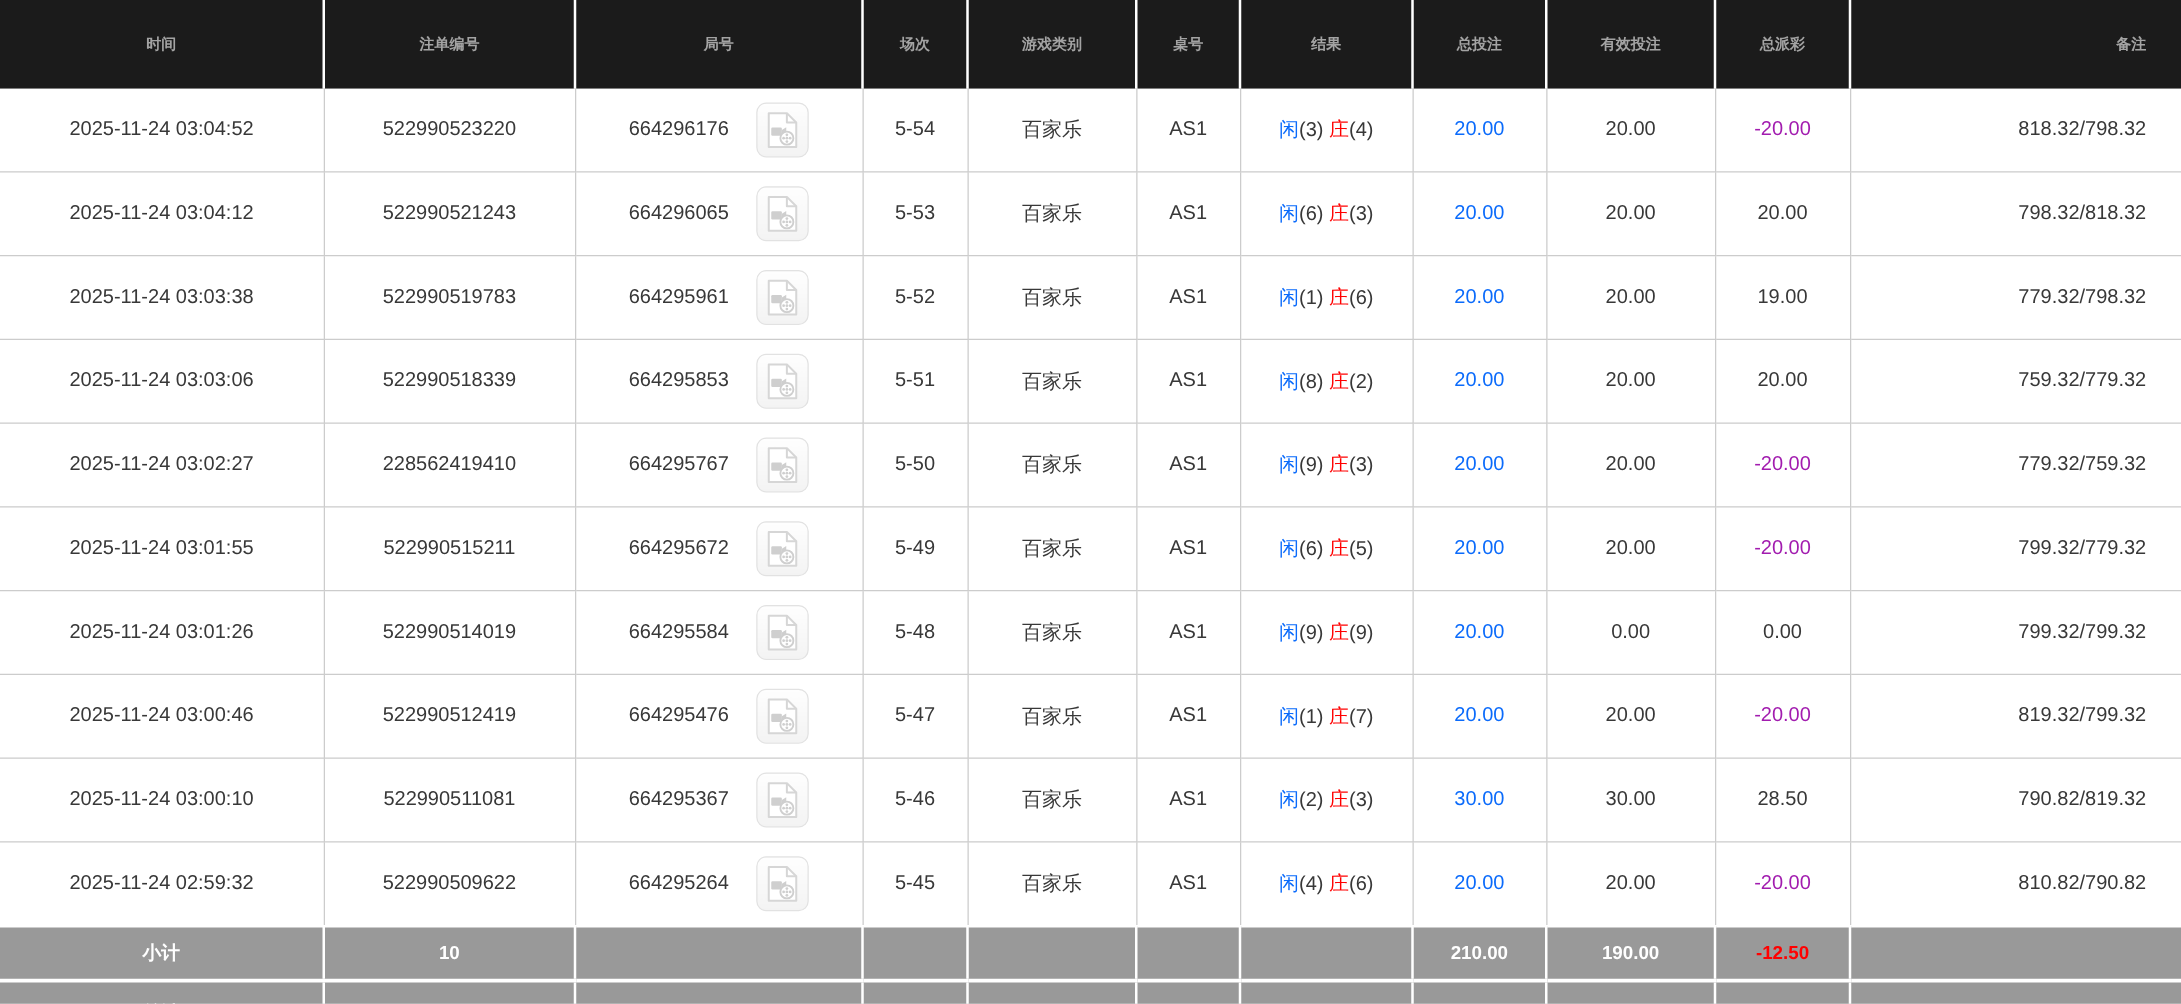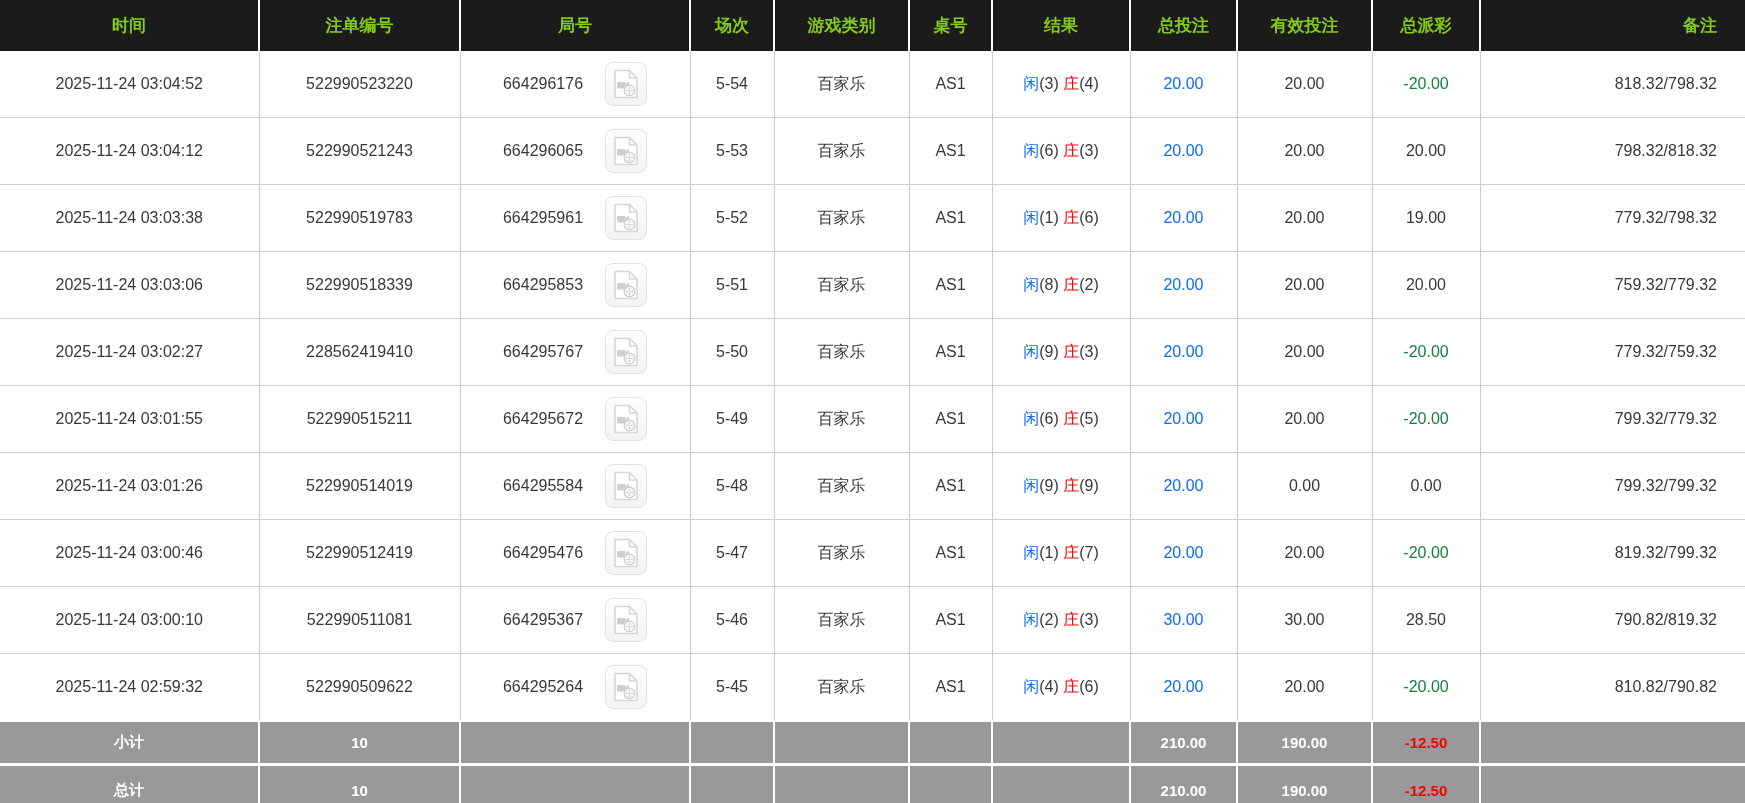--- a/index.html
+++ b/index.html
@@ -6,38 +6,38 @@
   body{
     width:1745px;height:803px;overflow:hidden;
     font-family:"Liberation Sans","DejaVu Sans",sans-serif;
     -webkit-font-smoothing:antialiased;
   }
   table.bet-table{
     table-layout:fixed;width:1745px;border-collapse:collapse;
   }
   
   thead th{
-    height:37px;background:#1b1b1b;color:#84cc16;
-    font-size:17px;font-weight:bold;text-align:center;
-    border-right:2px solid #ffffff;padding:7px;
+    height:37px;background:#1b1b1b;color:#a3a3a3;
+    font-size:12px;font-weight:bold;text-align:center;
+    border-right:2px solid #ffffff;padding:17px;
   }
   thead th:last-child{border-right:none;}
   thead th.remark{text-align:right;padding-right:28px;}
   
   tbody td{
     height:66px;background:#ffffff;color:#383838;font-size:16px;
     text-align:center;padding:0;
     border-right:1px solid #cccccc;border-bottom:1px solid #cccccc;
   }
   tbody td:last-child{border-right:none;}
   tbody td.remark{text-align:right;padding-right:28px;margin-top:21px;}
   tbody td.blue{color:#0b6bfb;}
   .p-label{color:#0b6bfb;}
   .b-label{color:#ff0000;}
-  .sign.neg{color:#15803d;}
+  .sign.neg{color:#a21caf;}
   
   .round-wrap{display:inline-flex;align-items:center;justify-content:center;gap:22px;vertical-align:middle;}
   .video-btn{
     width:42px;height:44px;flex:0 0 42px;
     border:1px solid #e2e2e2;border-radius:8px;
     background:linear-gradient(#fefefe,#f3f3f3);
     display:inline-flex;align-items:center;justify-content:center;
     cursor:pointer;padding:0;
   }
   

